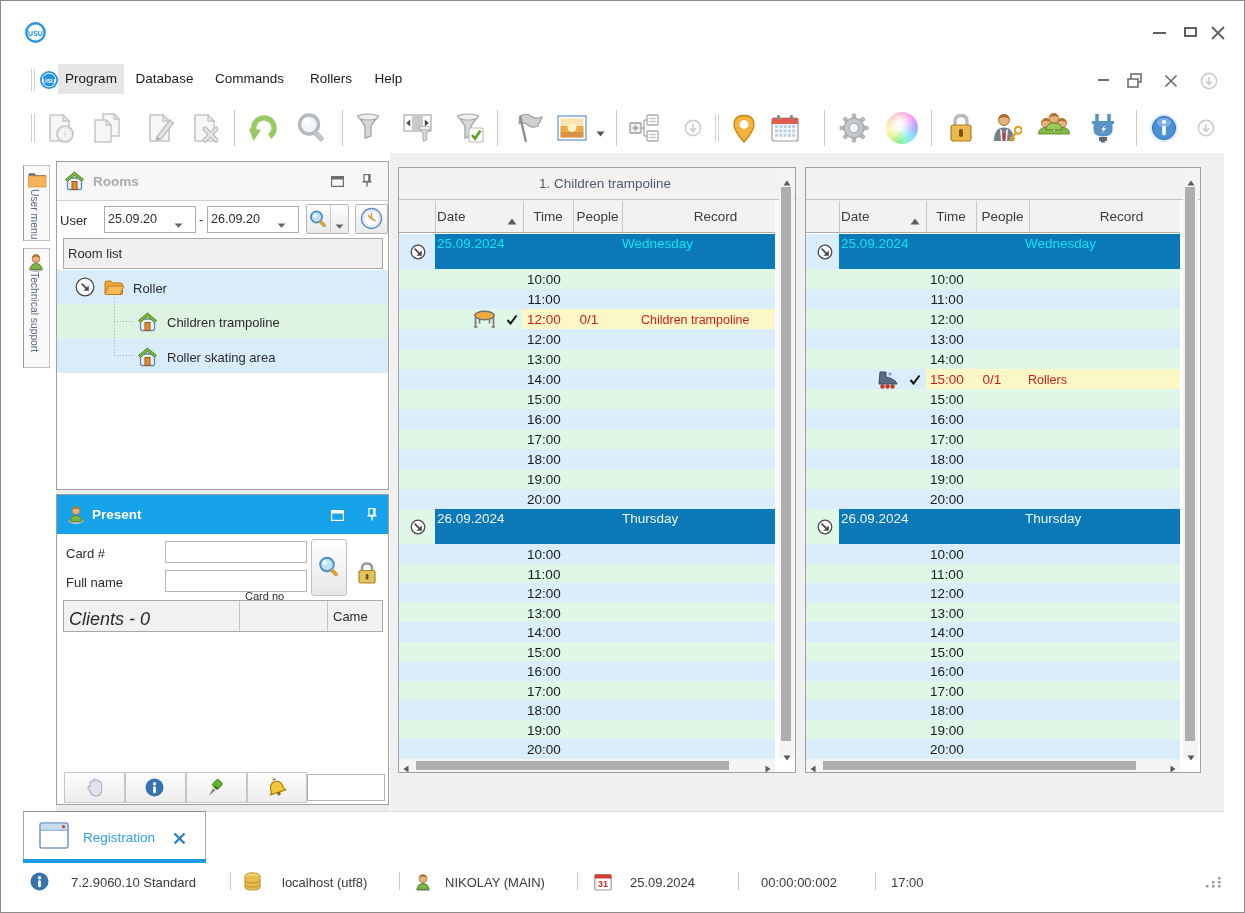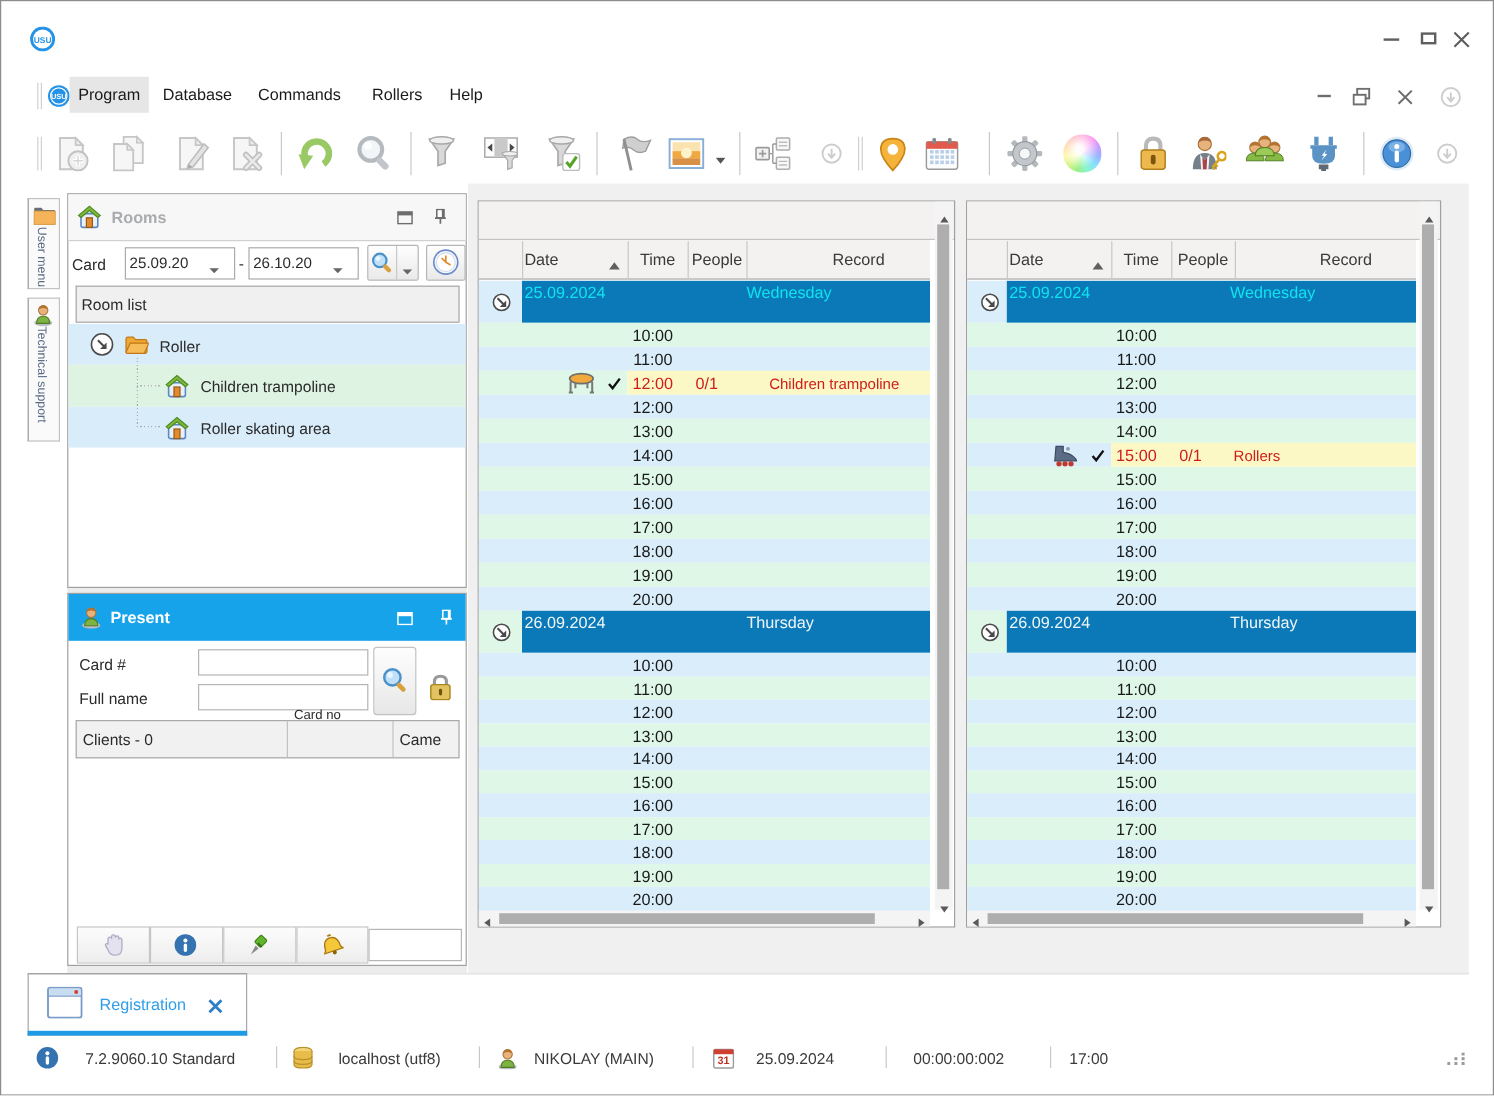--- a/index.html
+++ b/index.html
@@ -258,29 +258,29 @@
 <div class="abs" style="left:330px;top:174px;"><svg width="13" height="11" viewBox="0 0 13 11" style="">
         <rect x="0.5" y="0.5" width="12" height="10" fill="none" stroke="#6e6e6e" stroke-width="1.4"></rect>
         <rect x="0.5" y="0.5" width="12" height="3" fill="#6e6e6e"></rect>
       </svg></div>
 <div class="abs" style="left:361px;top:173px;"><svg width="10" height="13" viewBox="0 0 10 13" style="">
         <rect x="2" y="0.5" width="6" height="7" fill="#fff" stroke="#6e6e6e" stroke-width="1.3"></rect>
         <rect x="6.2" y="0.5" width="1.8" height="7" fill="#6e6e6e"></rect>
         <line x1="0.5" y1="7.8" x2="9.5" y2="7.8" stroke="#6e6e6e" stroke-width="1.4"></line>
         <line x1="5" y1="8" x2="5" y2="12.5" stroke="#6e6e6e" stroke-width="1.4"></line>
       </svg></div>
-<div class="abs" style="left:59px;top:212px;font-size:13px;">Card</div>
+<div class="abs" style="left:59px;top:212px;font-size:13px;">User</div>
 <div class="abs" style="left:103px;top:205px;width:92px;height:27px;background:#fff;border:1px solid #ababab;"></div>
 <div class="abs" style="left:107px;top:211px;font-size:12.6px;">25.09.20</div>
 <div class="abs" style="left:173px;top:215px;"><svg width="9" height="5" viewBox="0 0 9 5" style="">
         <path d="M0.5 0.5 L8.5 0.5 L4.5 4.8 Z" fill="#666"></path>
       </svg></div>
 <div class="abs" style="left:198px;top:211px;">-</div>
 <div class="abs" style="left:206px;top:205px;width:92px;height:27px;background:#fff;border:1px solid #ababab;"></div>
-<div class="abs" style="left:210px;top:211px;font-size:12.6px;">26.10.20</div>
+<div class="abs" style="left:210px;top:211px;font-size:12.6px;">26.09.20</div>
 <div class="abs" style="left:276px;top:215px;"><svg width="9" height="5" viewBox="0 0 9 5" style="">
         <path d="M0.5 0.5 L8.5 0.5 L4.5 4.8 Z" fill="#666"></path>
       </svg></div>
 <div class="abs" style="left:305px;top:203px;width:43px;height:30px;background:linear-gradient(#fefefe,#e9e9e9);border:1px solid #b5b5b5;border-radius:2px;"></div>
 <div class="abs" style="left:329px;top:204px;width:1px;height:28px;background:#c9c9c9;"></div>
 <div class="abs" style="left:307px;top:208px;"><svg width="20" height="20" viewBox="0 0 20 20" style="">
         <circle cx="8.5" cy="8" r="5.6" fill="#bfe0f8" stroke="#4a90c8" stroke-width="1.8"></circle>
         <circle cx="7" cy="6.5" r="2" fill="#eaf6ff"></circle>
         <rect x="12" y="11" width="8" height="3.6" rx="1.8" transform="rotate(45 13 12)" fill="#d9a13c"></rect>
       </svg></div>
@@ -353,21 +353,21 @@
         <rect x="14.5" y="13.5" width="9" height="4" rx="2" transform="rotate(45 15.5 14.5)" fill="#d9a13c"></rect>
       </svg></div>
 <div class="abs" style="left:355px;top:560px;"><svg width="22" height="23" viewBox="0 0 22 23" style="">
         <path d="M6 10 L6 7 Q6 2.5 11 2.5 Q16 2.5 16 7 L16 10" fill="none" stroke="#9a9a9a" stroke-width="2.6"></path>
         <rect x="3" y="9.5" width="16" height="12.5" rx="2" fill="#e3c25f" stroke="#a8871f" stroke-width="1.2"></rect>
         <rect x="9.8" y="13" width="2.6" height="5.5" rx="1.2" fill="#6e5510"></rect>
       </svg></div>
 <div class="abs" style="left:62px;top:599px;width:320px;height:32px;background:#f1f1f1;border:1px solid #a8a8a8;"></div>
 <div class="abs" style="left:238px;top:600px;width:1px;height:30px;background:#c2c2c2;"></div>
 <div class="abs" style="left:326px;top:600px;width:1px;height:30px;background:#c2c2c2;"></div>
-<div class="abs" style="left:68px;top:608px;font-size:13px;">Clients - 0</div>
+<div class="abs" style="left:68px;top:608px;font-size:18px;font-style:italic;">Clients - 0</div>
 <div class="abs" style="left:244px;top:589px;font-size:11px;">Card no</div>
 <div class="abs" style="left:332px;top:608px;font-size:13px;">Came</div>
 <div class="abs" style="left:63px;top:771px;width:61px;height:31px;background:linear-gradient(#fcfcfc,#ededed);border:1px solid #c6c6c6;"></div>
 <div class="abs" style="left:124px;top:771px;width:61px;height:31px;background:linear-gradient(#fcfcfc,#ededed);border:1px solid #c6c6c6;"></div>
 <div class="abs" style="left:185px;top:771px;width:61px;height:31px;background:linear-gradient(#fcfcfc,#ededed);border:1px solid #c6c6c6;"></div>
 <div class="abs" style="left:246px;top:771px;width:60px;height:31px;background:linear-gradient(#fcfcfc,#ededed);border:1px solid #c6c6c6;"></div>
 <div class="abs" style="left:85px;top:777px;"><svg width="18" height="19" viewBox="0 0 18 19" style="">
         <path d="M4 9 L4 4.5 Q4 3 5.5 3 Q7 3 7 4.5 L7 2.5 Q7 1 8.5 1 Q10 1 10 2.5 L10 3.5 Q10 2 11.5 2 Q13 2 13 3.5 L13 5 Q13 3.8 14.3 3.8 Q15.6 3.8 15.6 5.2 L15.6 12 Q15.6 18 10 18 Q5.5 18 4 13.5 L2.2 10.5 Q1.4 9 2.8 8.4 Q3.6 8.1 4 9 Z" fill="#e4e2ee" stroke="#b0aec4" stroke-width="1.1"></path>
       </svg></div>
 <div class="abs" style="left:144px;top:777px;"><svg width="19" height="19" viewBox="0 0 19 19" style="">
@@ -383,20 +383,21 @@
 <div class="abs" style="left:265px;top:776px;"><svg width="21" height="20" viewBox="0 0 21 20" style="">
         <g transform="rotate(-18 10 10)">
           <path d="M4 13.5 Q4 4.5 10.5 4.5 Q17 4.5 17 13.5 L18.5 15.8 L2.5 15.8 Z" fill="#f5c83c" stroke="#a8790f" stroke-width="1.1"></path>
           <path d="M9 2.8 Q10.5 1.6 12 2.8" fill="none" stroke="#a8790f" stroke-width="1.4"></path>
           <circle cx="10.8" cy="17.3" r="1.7" fill="#8a6508"></circle>
         </g>
       </svg></div>
 <div class="abs" style="left:306px;top:773px;width:78px;height:27px;background:#fff;border:1px solid #b5b5b5;"></div>
 <div class="abs" style="left:397px;top:166px;width:398px;height:606px;background:#fff;border:1px solid #a0a0a0;"></div>
 <div class="abs" style="left:398px;top:167px;width:396px;height:32px;background:#f3f2f1;border-bottom:1px solid #c3c3c3;"></div>
+<div class="abs" style="left:434px;top:175px;width:340px;text-align:center;font-size:13.5px;color:#4a5a6e;">1. Children trampoline</div>
 <div class="abs" style="left:398px;top:199px;width:376px;height:33px;background:#f3f2f1;border-bottom:1px solid #ababab;"></div>
 <div class="abs" style="left:434px;top:200px;width:1px;height:31px;background:#c8c8c8;"></div>
 <div class="abs" style="left:522px;top:200px;width:1px;height:31px;background:#c8c8c8;"></div>
 <div class="abs" style="left:572px;top:200px;width:1px;height:31px;background:#c8c8c8;"></div>
 <div class="abs" style="left:621px;top:200px;width:1px;height:31px;background:#c8c8c8;"></div>
 <div class="abs" style="left:436px;top:208px;font-size:13.5px;color:#3a3a3a;">Date</div>
 <div class="abs" style="left:506px;top:212px;"><svg width="10" height="7" viewBox="0 0 10 7" style="">
         <path d="M5 0.5 L9.5 6.5 L0.5 6.5 Z" fill="#5f5f5f"></path>
       </svg></div>
 <div class="abs" style="left:522px;top:208px;width:50px;text-align:center;font-size:13.5px;color:#3a3a3a;">Time</div>

